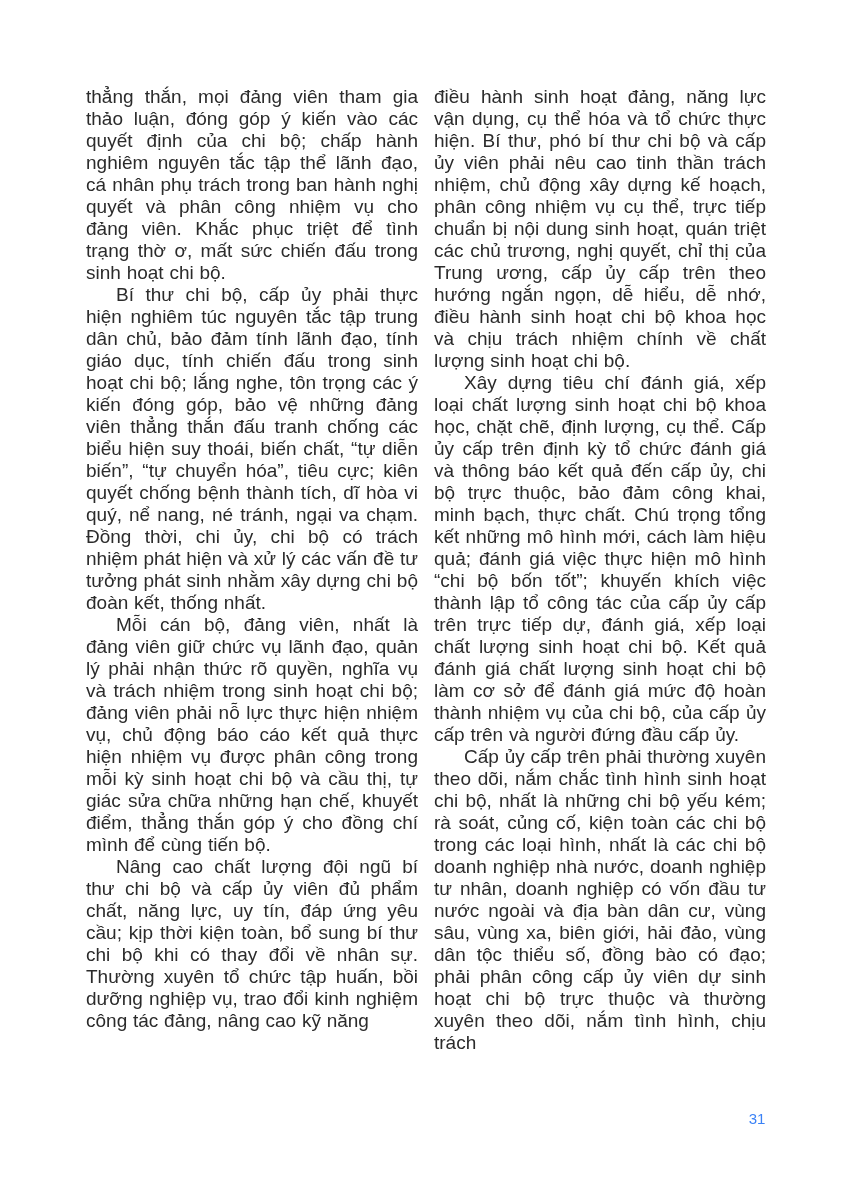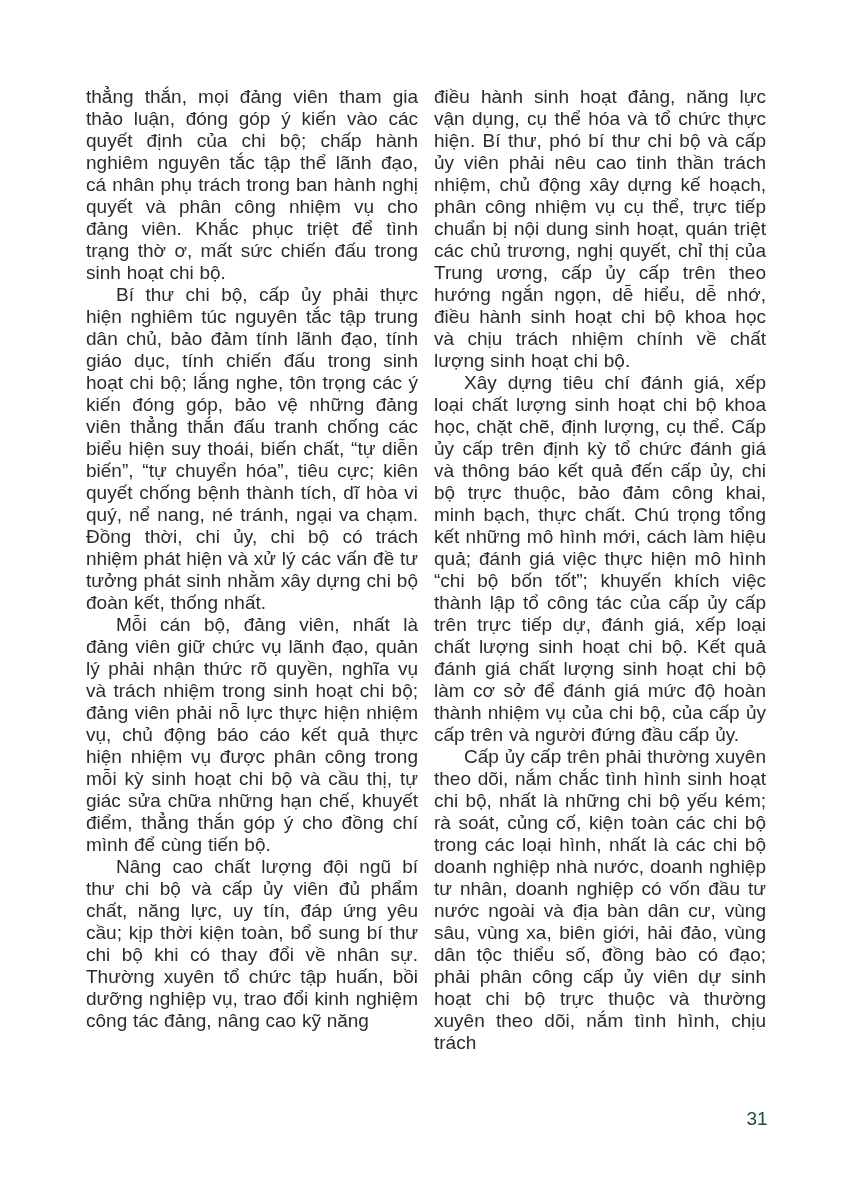--- a/index.html
+++ b/index.html
@@ -36,24 +36,24 @@
     word-spacing: 0.5px;
   }
   p.para.indent {
     text-indent: 30px;
   }
   .page-number {
     position: absolute;
     top: 1106px;
     left: 742px;
     width: 30px;
-    font-size: 19px;
+    font-size: 15px;
     line-height: 26px;
     text-align: center;
-    color: #14532d;
+    color: #3b82f6;
   }
 </style>
 </head>
 <body>
 
 <div class="page">
 
   <div class="columns">
 
     <div class="column">

